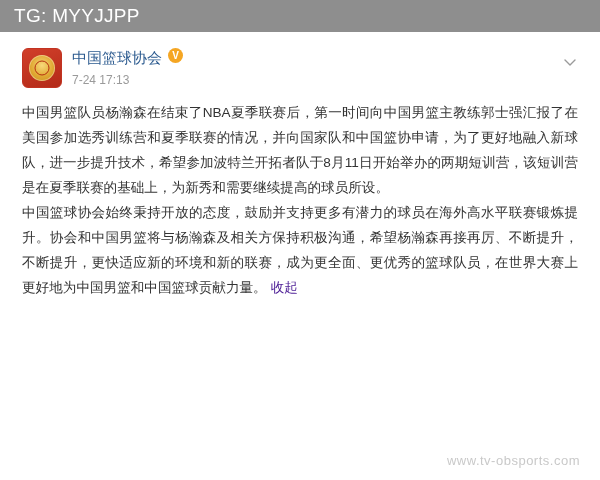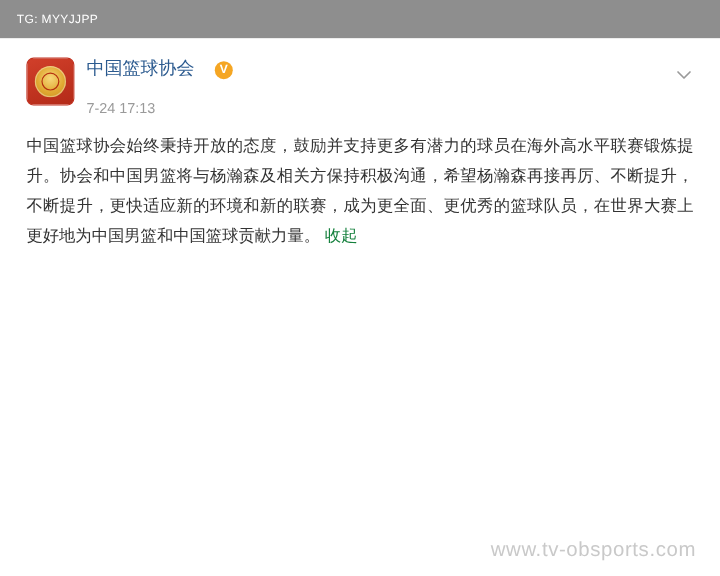--- a/index.html
+++ b/index.html
@@ -19,21 +19,21 @@
   
   .tg-bar {
     height: 32px;
     background: #8e8e8e;
     display: flex;
     align-items: center;
     padding: 0 14px;
   }
   .tg-bar .tg-text {
     color: #ffffff;
-    font-size: 10px;
+    font-size: 19px;
     letter-spacing: 0.3px;
     font-family: "Liberation Sans", sans-serif;
     text-align: center;
   }
 
   
   .card {
     position: relative;
     background: #ffffff;
     padding: 14px 22px 0 22px;
@@ -82,22 +82,22 @@
 
   .head-text {
     margin-left: 10px;
     display: flex;
     flex-direction: column;
     justify-content: center;
     padding-top: 2px;
   }
   .name-row {
     display: flex;
-    align-items: center;
-    gap: 17px;
+    align-items: flex-start;
+    gap: 6px;
   }
   .account-name {
     font-size: 15px;
     color: #2b5a8f;
     font-family: "Liberation Sans", sans-serif;
     line-height: 20px;
   }
   .verify-badge {
     width: 15px;
     height: 15px;
@@ -105,21 +105,21 @@
     background: #f5a623;
     color: #ffffff;
     font-size: 10px;
     line-height: 15px;
     text-align: center;
     font-weight: bold;
   }
   .timestamp {
     font-size: 12px;
     color: #9a9a9a;
-    margin-top: 15px;
+    margin-top: 5px;
     line-height: 14px;
   }
 
   .chevron {
     position: absolute;
     right: 0;
     top: 8px;
     width: 16px;
     height: 16px;
     cursor: pointer;
@@ -132,31 +132,31 @@
     line-height: 25px;
     color: #333333;
     text-align: justify;
     font-family: "Liberation Sans", sans-serif;
   }
   .post-body p {
     margin: 0;
     text-indent: 0;
   }
   .collapse-link {
-    color: #15803d;
+    color: #4c1d95;
     cursor: pointer;
     margin-left: 4px;
     font-size: 13.6px;
   }
 
   .watermark {
     position: absolute;
     right: 20px;
     bottom: 12px;
-    font-size: 17px;
+    font-size: 13px;
     color: #c9c9c9;
     letter-spacing: 0.5px;
     font-family: "Liberation Sans", sans-serif;
     pointer-events: none;
   }
 </style>
 </head>
 <body>
 
 <div class="tg-bar">
@@ -179,17 +179,18 @@
     </div>
 
     <div class="chevron">
       <svg width="16" height="16" viewBox="0 0 16 16" aria-hidden="true">
         <path d="M3 6 L8 11 L13 6" fill="none" stroke="#9a9a9a" stroke-width="1.4" stroke-linecap="round" stroke-linejoin="round"></path>
       </svg>
     </div>
   </div>
 
   <div class="post-body">
+    <p>中国男篮队员杨瀚森在结束了NBA夏季联赛后，第一时间向中国男篮主教练郭士强汇报了在美国参加选秀训练营和夏季联赛的情况，并向国家队和中国篮协申请，为了更好地融入新球队，进一步提升技术，希望参加波特兰开拓者队于8月11日开始举办的两期短训营，该短训营是在夏季联赛的基础上，为新秀和需要继续提高的球员所设。</p>
     <p><span>中国篮球协会始终秉持开放的态度，鼓励并支持更多有潜力的球员在海外高水平联赛锻炼提升。协会和中国男篮将与杨瀚森及相关方保持积极沟通，希望杨瀚森再接再厉、不断提升，不断提升，更快适应新的环境和新的联赛，成为更全面、更优秀的篮球队员，在世界大赛上更好地为中国男篮和中国篮球贡献力量。</span><span class="collapse-link">收起</span></p>
   </div>
 
   <div class="watermark">www.tv-obsports.com</div>
 </div>
 
 </body></html>

